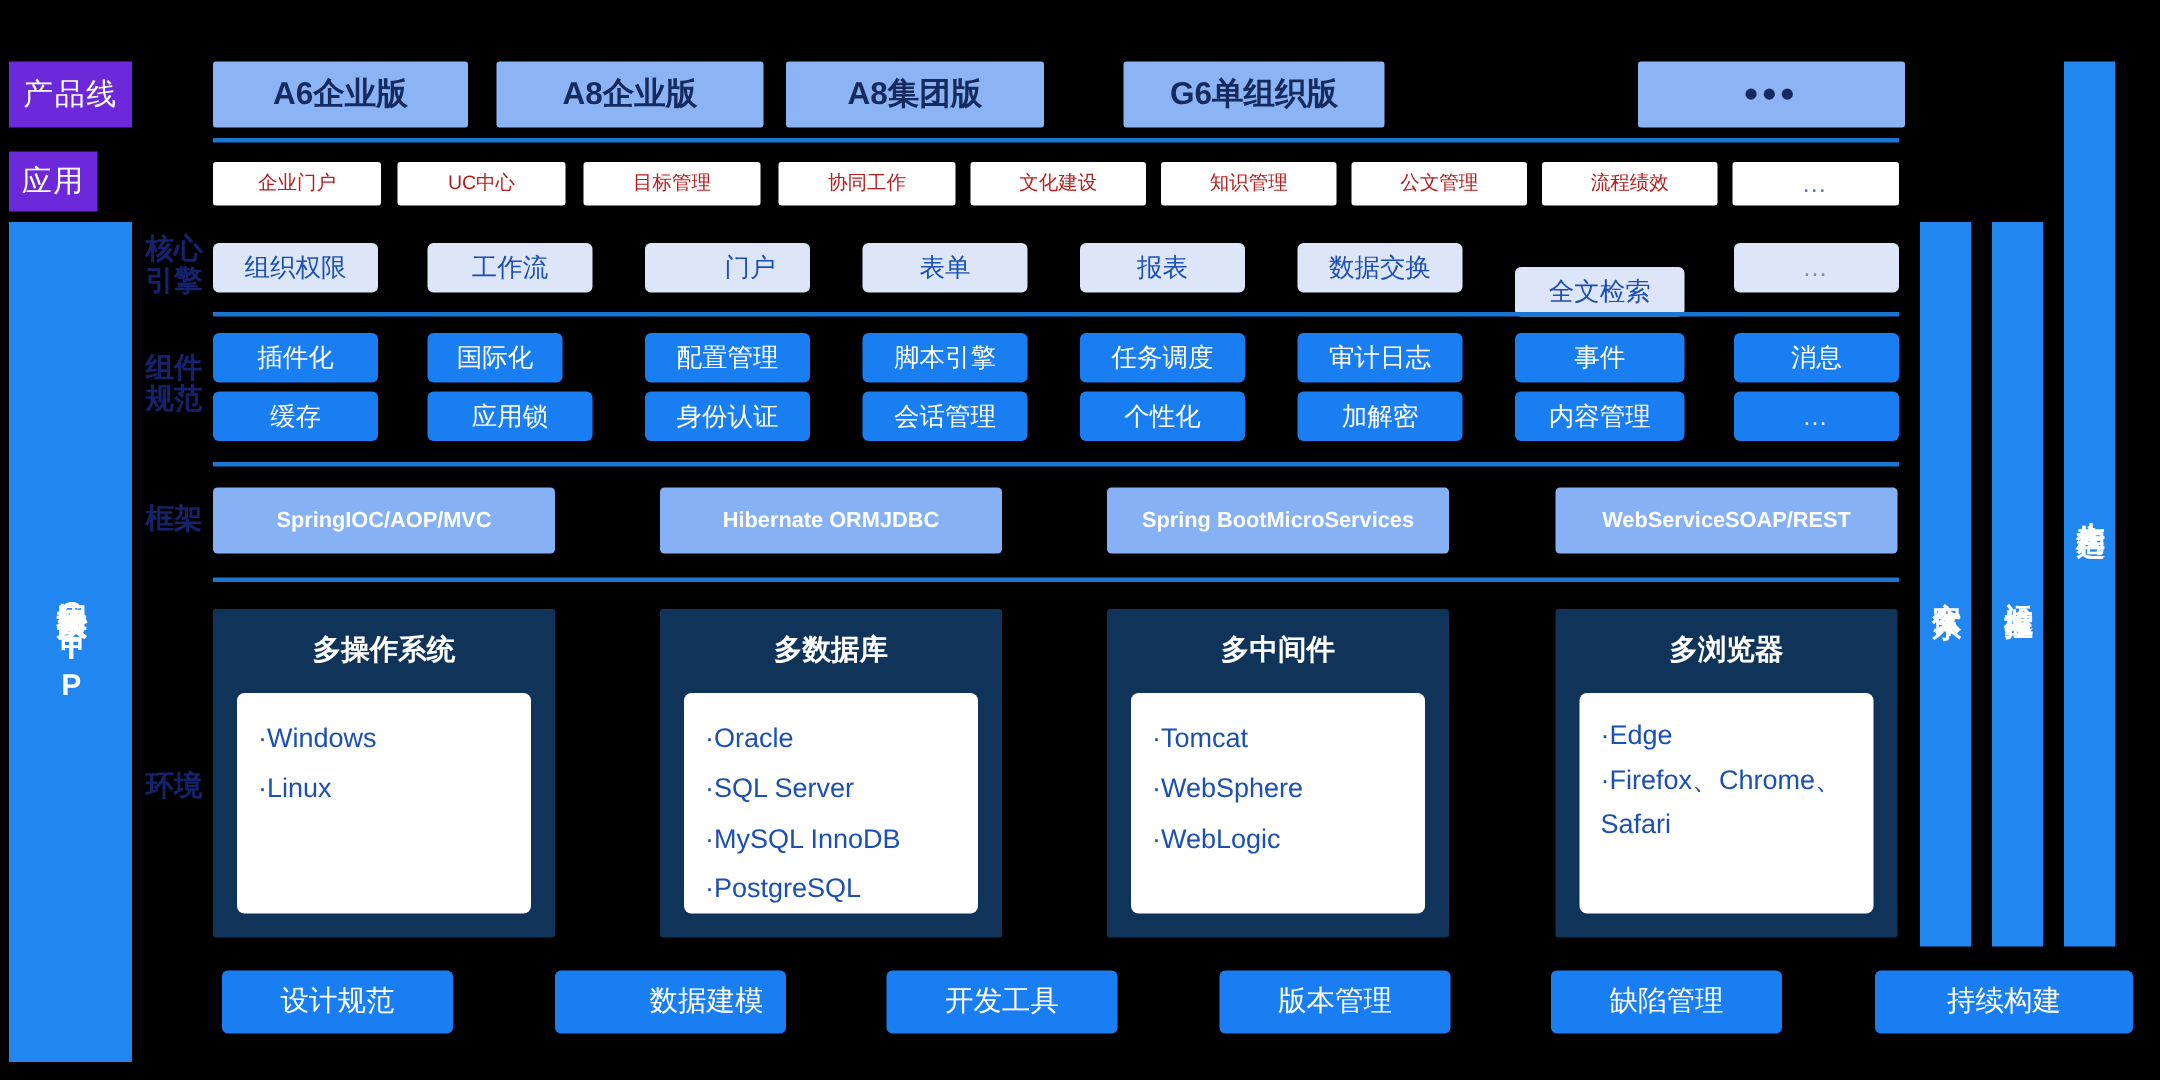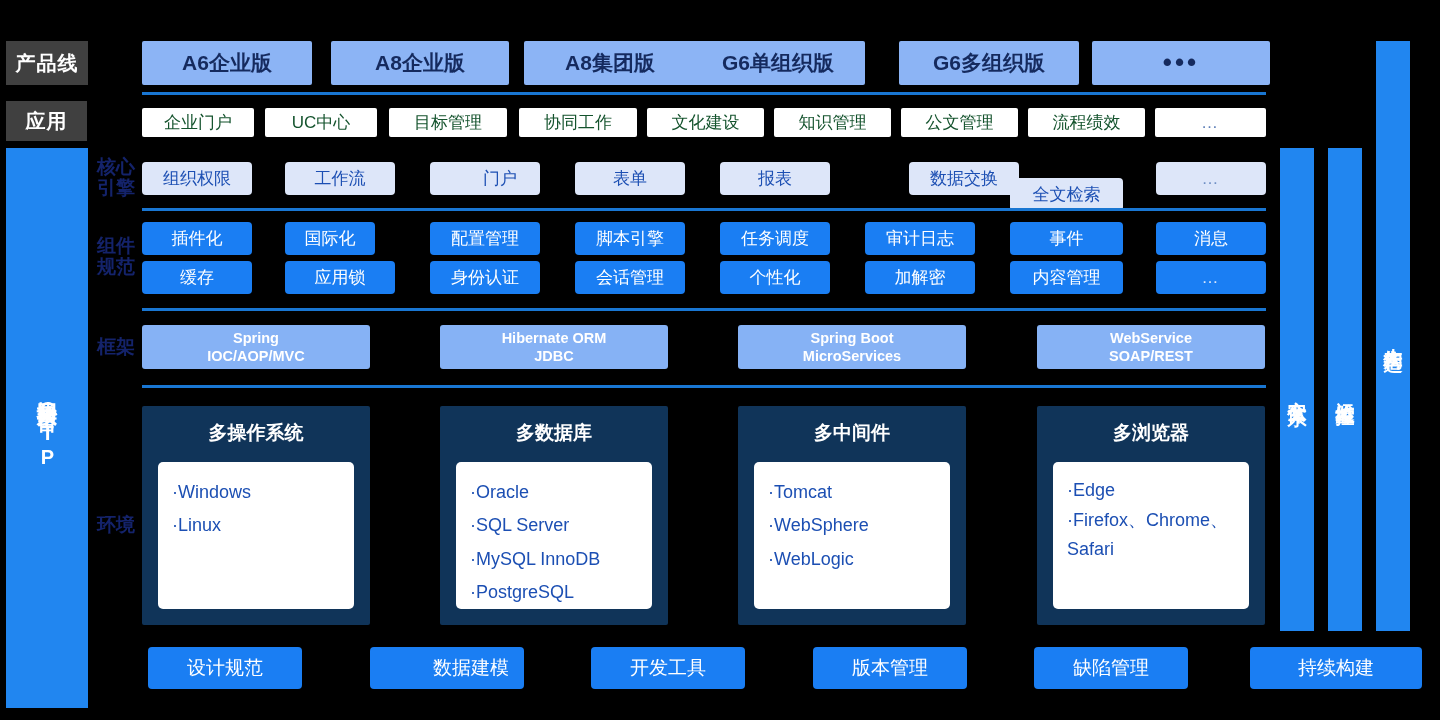--- a/index.html
+++ b/index.html
@@ -23,23 +23,23 @@
     display: flex;
     align-items: center;
     justify-content: center;
     text-align: center;
     line-height: 1.15;
     border-radius: 2px;
   }
 
   
   .rowchip {
-    background: #404040;
-    color: #ffffff;
-    font-weight: bold;
+    background: #6d28d9;
+    color: #ffffff;
+    font-weight: normal;
     font-size: 20px;
     letter-spacing: 1px;
     border-radius: 0;
   }
 
   
   .vband {
     background: #2186f0;
     color: #ffffff;
     font-weight: bold;
@@ -94,22 +94,22 @@
     background: #8cb4f5;
     color: #152a5e;
     font-weight: bold;
     font-size: 21px;
   }
   .prodbox.dots { font-size: 26px; letter-spacing: 3px; }
 
   
   .appbox {
     background: #ffffff;
-    color: #14532d;
-    font-size: 17px;
+    color: #b91c1c;
+    font-size: 13px;
     font-weight: normal;
   }
   .appbox.dots { color: #5e7fb8; font-size: 17px; letter-spacing: 2px; }
 
   
   .corebox {
     background: #dde6f9;
     color: #1c4fb3;
     font-size: 17px;
     border-radius: 4px;
@@ -125,21 +125,21 @@
   }
   .compbox.dots { letter-spacing: 2px; color: #dbe7fb; }
 
   
   .fwbox {
     background: #86b2f5;
     color: #ffffff;
     font-weight: bold;
     font-size: 14.5px;
     border-radius: 3px;
-    flex-direction: column;
+    flex-direction: row;
     line-height: 1.25;
   }
 
   
   .envcard {
     background: #103459;
     border-radius: 2px;
   }
   .envcard .envtitle {
     position: absolute;
@@ -177,58 +177,57 @@
   
   .rule { background: #1976d2; height: 3px; }
 </style>
 </head>
 <body>
 
 <div id="root">
 
   <div class="abs cell rowchip" style="left:6px; top:41px; width:82px; height:44px;">产品线</div>
 
-  <div class="abs cell rowchip" style="left:6px; top:101px; width:81px; height:40px;">应用</div>
+  <div class="abs cell rowchip" style="left:6px; top:101px; width:59px; height:40px;">应用</div>
 
   <div class="abs vband" style="left:6px; top:148px; width:82px; height:560px;">
     <span class="vtext">协同技术平台CTP</span>
   </div>
 
   <div class="abs layerlabel" style="left:92px; top:150px; width:48px; height:56px;">核心
 引擎</div>
   <div class="abs layerlabel" style="left:92px; top:222px; width:48px; height:70px;">组件
 规范</div>
   <div class="abs layerlabel" style="left:92px; top:322px; width:48px; height:50px;">框架</div>
   <div class="abs layerlabel" style="left:92px; top:500px; width:48px; height:50px;">环境</div>
 
   <div class="abs cell prodbox" style="left:142px; top:41px; width:170px; height:44px;">A6企业版</div>
   <div class="abs cell prodbox" style="left:331px; top:41px; width:178px; height:44px;">A8企业版</div>
   <div class="abs cell prodbox" style="left:524px; top:41px; width:172px; height:44px;">A8集团版</div>
-  <div class="abs cell prodbox" style="left:691px; top:41px; width:174px; height:44px;">G6单组织版</div>
-  <div class="abs cell prodbox" style="left:899px; top:41px; width:180px; height:44px;">G6多组织版</div>
+  <div class="abs cell prodbox" style="left:749px; top:41px; width:174px; height:44px;">G6单组织版</div>
   <div class="abs cell prodbox dots" style="left:1092px; top:41px; width:178px; height:44px;">•••</div>
 
   <div class="abs rule" style="left:142px; top:92px; width:1124px;"></div>
 
   <div class="abs cell appbox" style="left:142px; top:108px; width:112px; height:29px;">企业门户</div>
   <div class="abs cell appbox" style="left:265px; top:108px; width:112px; height:29px;">UC中心</div>
   <div class="abs cell appbox" style="left:389px; top:108px; width:118px; height:29px;">目标管理</div>
   <div class="abs cell appbox" style="left:519px; top:108px; width:118px; height:29px;">协同工作</div>
   <div class="abs cell appbox" style="left:647px; top:108px; width:117px; height:29px;">文化建设</div>
   <div class="abs cell appbox" style="left:774px; top:108px; width:117px; height:29px;">知识管理</div>
   <div class="abs cell appbox" style="left:901px; top:108px; width:117px; height:29px;">公文管理</div>
   <div class="abs cell appbox" style="left:1028px; top:108px; width:117px; height:29px;">流程绩效</div>
   <div class="abs cell appbox dots" style="left:1155px; top:108px; width:111px; height:29px;">…</div>
 
   <div class="abs cell corebox" style="left:142px; top:162px; width:110px; height:33px;">组织权限</div>
   <div class="abs cell corebox" style="left:285px; top:162px; width:110px; height:33px;">工作流</div>
   <div class="abs cell corebox" style="left:430px; top:162px; width:110px; height:33px;padding-left:30px;">门户</div>
   <div class="abs cell corebox" style="left:575px; top:162px; width:110px; height:33px;">表单</div>
   <div class="abs cell corebox" style="left:720px; top:162px; width:110px; height:33px;">报表</div>
-  <div class="abs cell corebox" style="left:865px; top:162px; width:110px; height:33px;margin-left:44px;">数据交换</div>
+  <div class="abs cell corebox" style="left:865px; top:162px; width:110px; height:33px;">数据交换</div>
   <div class="abs cell corebox" style="left:1010px; top:178px; width:113px; height:33px;">全文检索</div>
   <div class="abs cell corebox dots" style="left:1156px; top:162px; width:110px; height:33px;">…</div>
 
   <div class="abs rule" style="left:142px; top:208px; width:1124px;"></div>
 
   <div class="abs cell compbox" style="left:142px; top:222px; width:110px; height:33px;">插件化</div>
   <div class="abs cell compbox" style="left:285px; top:222px; width:90px; height:33px;">国际化</div>
   <div class="abs cell compbox" style="left:430px; top:222px; width:110px; height:33px;">配置管理</div>
   <div class="abs cell compbox" style="left:575px; top:222px; width:110px; height:33px;">脚本引擎</div>
   <div class="abs cell compbox" style="left:720px; top:222px; width:110px; height:33px;">任务调度</div>

